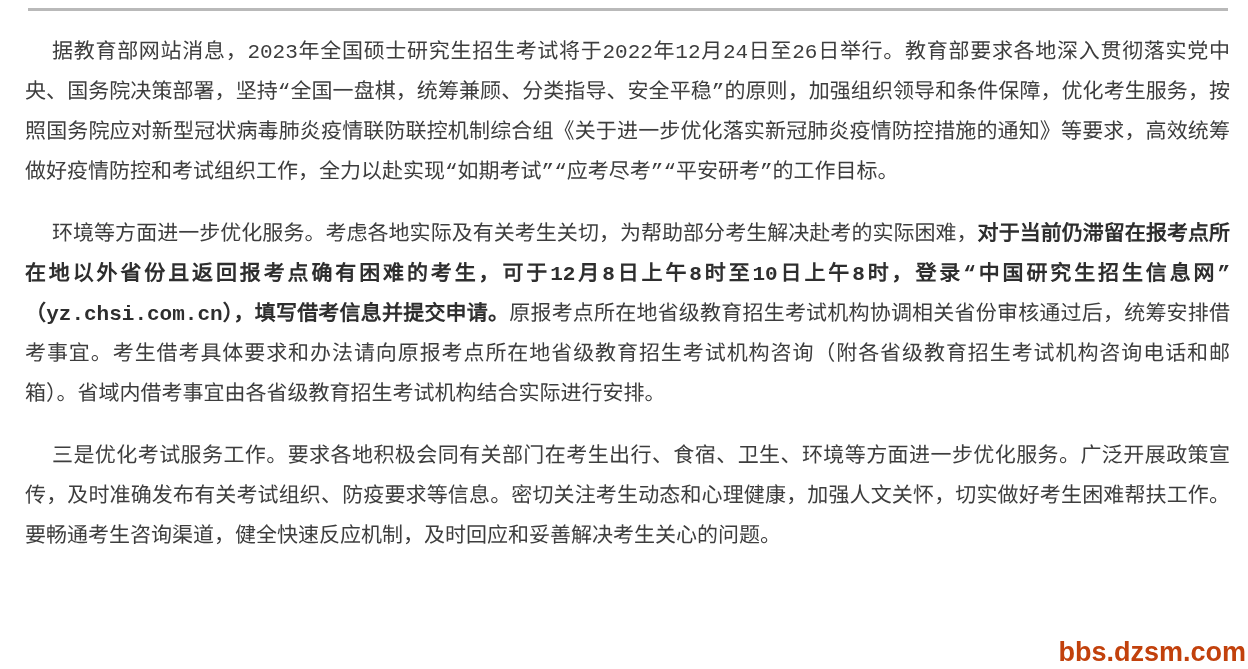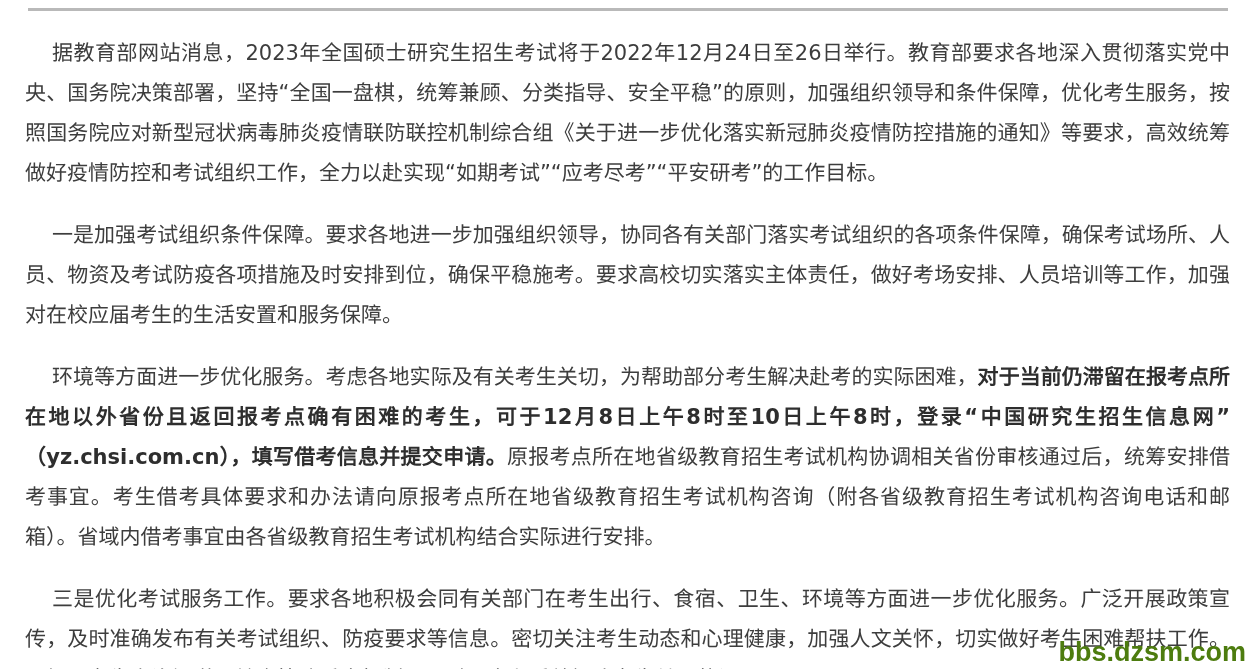--- a/index.html
+++ b/index.html
@@ -24,43 +24,43 @@
     width: 1205px;
     font-size: 21px;
     line-height: 40px;
     color: #3d3d3d;
     text-align: justify;
     text-justify: inter-ideograph;
   }
   .para {
     text-indent: 27px;
     margin-bottom: 22px;
+    font-family: Liberation Mono, monospace;
   }
   .para:last-child { margin-bottom: 0; }
   .seg-bold {
     font-weight: bold;
     color: #2e2e2e;
   }
   .watermark {
     position: absolute;
     right: 2px; bottom: 1px;
     font-size: 27px;
     font-weight: bold;
-    color: #4d7c0f;
+    color: #c2410c;
     font-family: "Liberation Sans", "DejaVu Sans", sans-serif;
   }
 </style>
 </head>
 <body>
 
 <div class="top-divider"></div>
 
 <div class="article">
   <p class="para"><span>据教育部网站消息，2023年全国硕士研究生招生考试将于2022年12月24日至26日举行。教育部要求各地深入贯彻落实党中央、国务院决策部署，坚持“全国一盘棋，统筹兼顾、分类指导、安全平稳”的原则，加强组织领导和条件保障，优化考生服务，按照国务院应对新型冠状病毒肺炎疫情联防联控机制综合组《关于进一步优化落实新冠肺炎疫情防控措施的通知》等要求，高效统筹做好疫情防控和考试组织工作，全力以赴实现“如期考试”“应考尽考”“平安研考”的工作目标。</span></p>
 
-  <p class="para"><span>一是加强考试组织条件保障。要求各地进一步加强组织领导，协同各有关部门落实考试组织的各项条件保障，确保考试场所、人员、物资及考试防疫各项措施及时安排到位，确保平稳施考。要求高校切实落实主体责任，做好考场安排、人员培训等工作，加强对在校应届考生的生活安置和服务保障。</span></p>
 
   <p class="para"><span>环境等方面进一步优化服务。考虑各地实际及有关考生关切，为帮助部分考生解决赴考的实际困难，</span><span class="seg-bold">对于当前仍滞留在报考点所在地以外省份且返回报考点确有困难的考生，可于12月8日上午8时至10日上午8时，登录“中国研究生招生信息网”（yz.chsi.com.cn），填写借考信息并提交申请。</span><span>原报考点所在地省级教育招生考试机构协调相关省份审核通过后，统筹安排借考事宜。考生借考具体要求和办法请向原报考点所在地省级教育招生考试机构咨询（附各省级教育招生考试机构咨询电话和邮箱）。省域内借考事宜由各省级教育招生考试机构结合实际进行安排。</span></p>
 
   <p class="para"><span>三是优化考试服务工作。要求各地积极会同有关部门在考生出行、食宿、卫生、环境等方面进一步优化服务。广泛开展政策宣传，及时准确发布有关考试组织、防疫要求等信息。密切关注考生动态和心理健康，加强人文关怀，切实做好考生困难帮扶工作。要畅通考生咨询渠道，健全快速反应机制，及时回应和妥善解决考生关心的问题。</span></p>
 </div>
 
 <div class="watermark">bbs.dzsm.com</div>
 
 </body></html>

